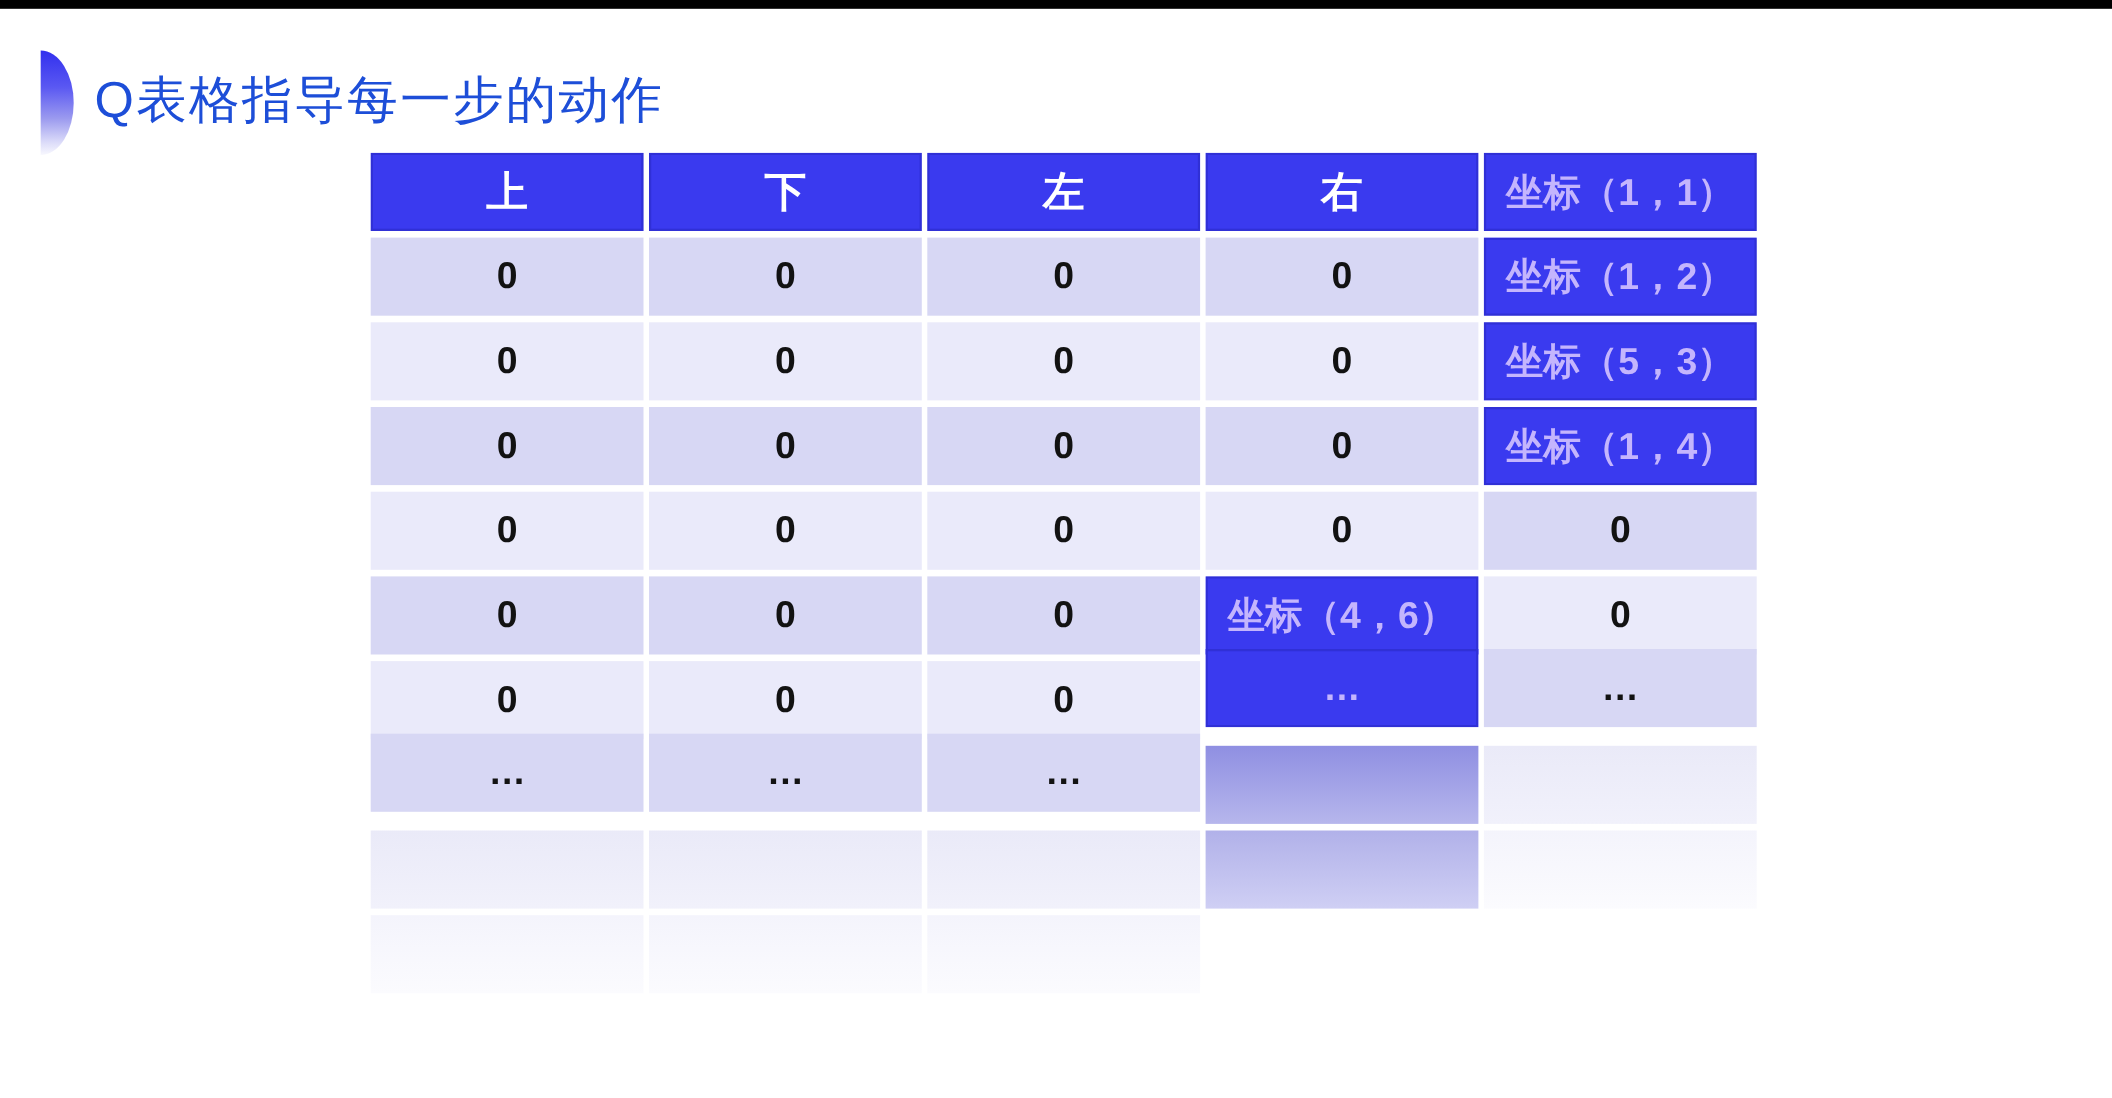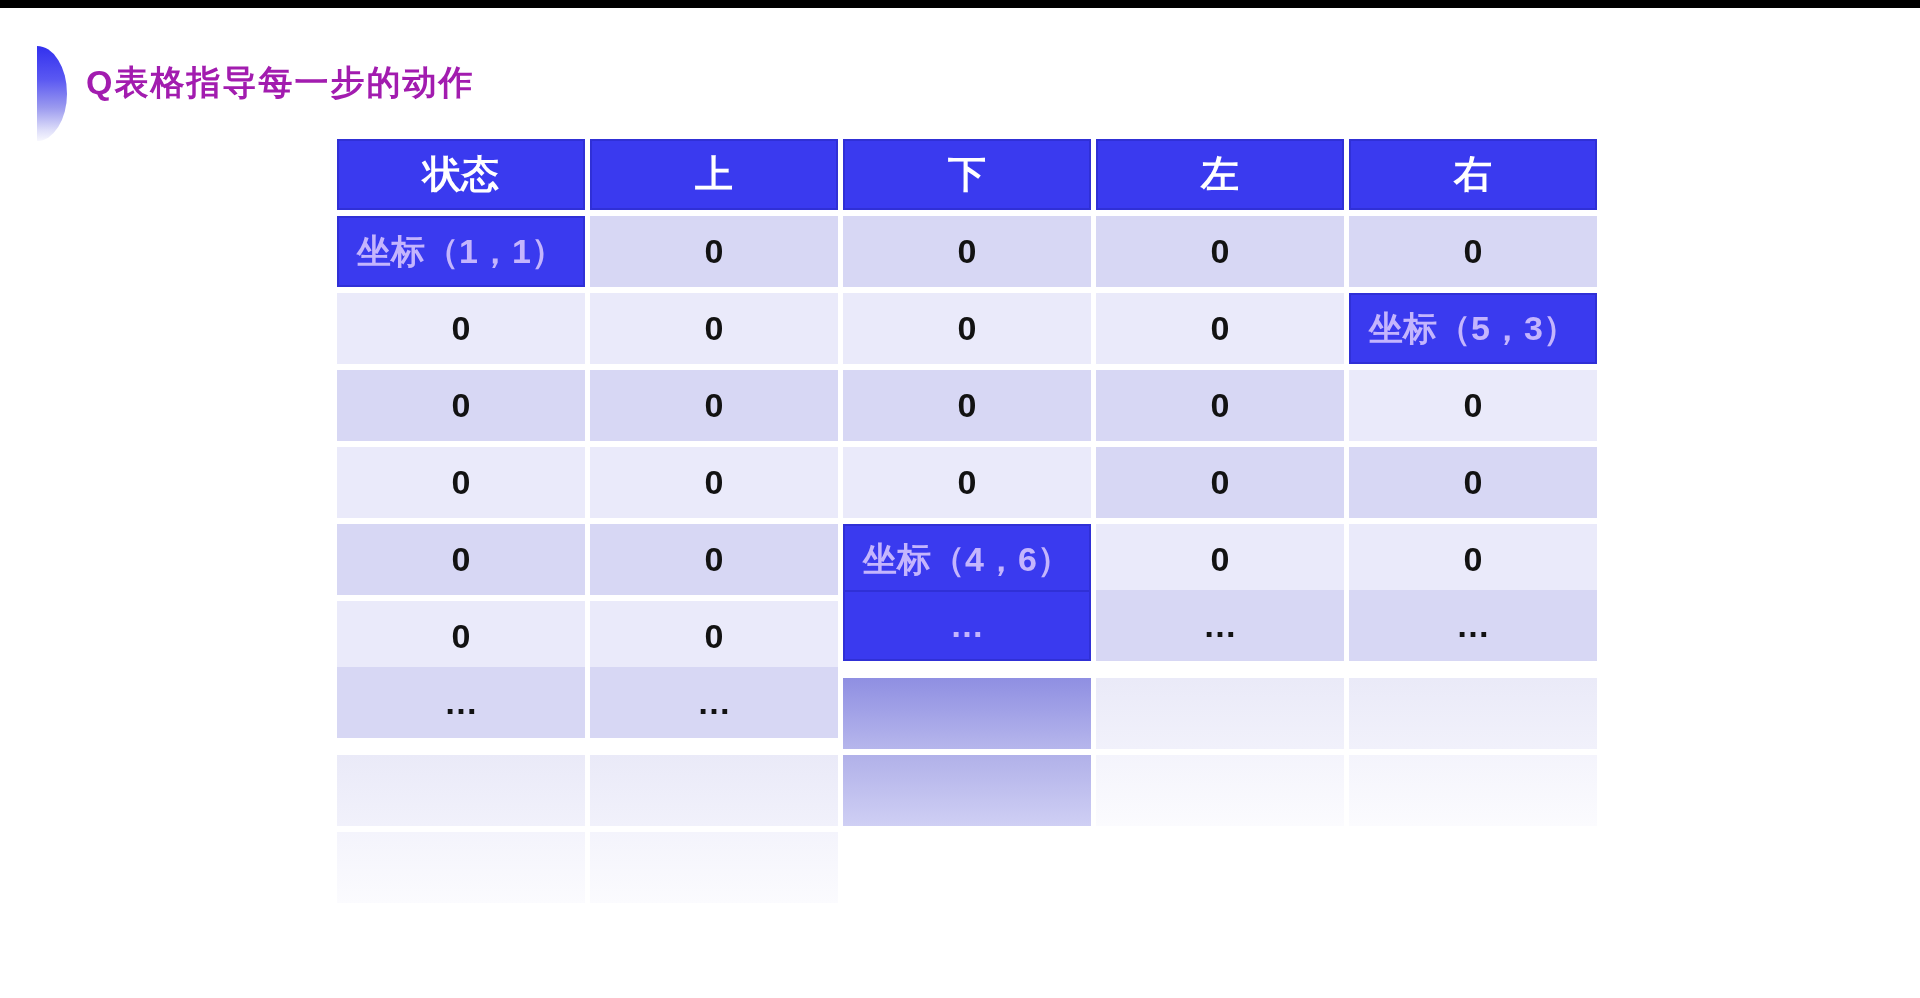--- a/index.html
+++ b/index.html
@@ -8,21 +8,21 @@
     font-family:"Liberation Sans",sans-serif;
   }
   .letterbox{position:absolute;left:0;top:0;width:1920px;height:8px;background:#000;}
   .title-bullet{
     position:absolute;left:37px;top:46px;width:30px;height:95px;
     border-radius:0 100% 100% 0 / 0 50% 50% 0;
     background:linear-gradient(180deg,#3230ee 0%,#5a58f2 35%,#9b9aef 65%,#dcdcf9 88%,#f8f8fe 100%);
   }
   .page-title{
     position:absolute;left:86px;top:60px;margin:0;
-    font-size:34px;font-weight:700;color:#a21caf;letter-spacing:2px;white-space:nowrap;
+    font-size:46px;font-weight:400;color:#1d4ed8;letter-spacing:2px;white-space:nowrap;
   }
   .q-table{
     position:absolute;left:337px;top:139px;width:1260px;
     display:grid;grid-template-columns:repeat(5,1fr);
     column-gap:5px;row-gap:6px;grid-auto-rows:71px;
   }
   .cell{display:flex;align-items:center;justify-content:center;overflow:hidden;}
   .th{
     background:#3a3aef;color:#ffffff;font-weight:700;font-size:38px;
     box-shadow:inset 0 0 0 2px rgba(25,25,150,.28);
@@ -43,43 +43,44 @@
 </head>
 <body>
 
 <div class="letterbox"></div>
 
 <span class="title-bullet"></span>
 <h1 class="page-title">Q表格指导每一步的动作</h1>
 
 <div class="q-table">
 
-  <div class="cell th">状态</div>
   <div class="cell th">上</div>
   <div class="cell th">下</div>
   <div class="cell th">左</div>
   <div class="cell th">右</div>
 
   <div class="cell lab">坐标（1，1）</div>
   <div class="cell val vd">0</div>
   <div class="cell val vd">0</div>
   <div class="cell val vd">0</div>
   <div class="cell val vd">0</div>
 
+  <div class="cell lab">坐标（1，2）</div>
   <div class="cell val vl">0</div>
   <div class="cell val vl">0</div>
   <div class="cell val vl">0</div>
   <div class="cell val vl">0</div>
 
   <div class="cell lab">坐标（5，3）</div>
   <div class="cell val vd">0</div>
   <div class="cell val vd">0</div>
   <div class="cell val vd">0</div>
   <div class="cell val vd">0</div>
 
+  <div class="cell lab">坐标（1，4）</div>
   <div class="cell val vl">0</div>
   <div class="cell val vl">0</div>
   <div class="cell val vl">0</div>
   <div class="cell val vl">0</div>
 
   <div class="cell val vd">0</div>
   <div class="cell val vd">0</div>
   <div class="cell val vd">0</div>
   <div class="cell val vd">0</div>
 

